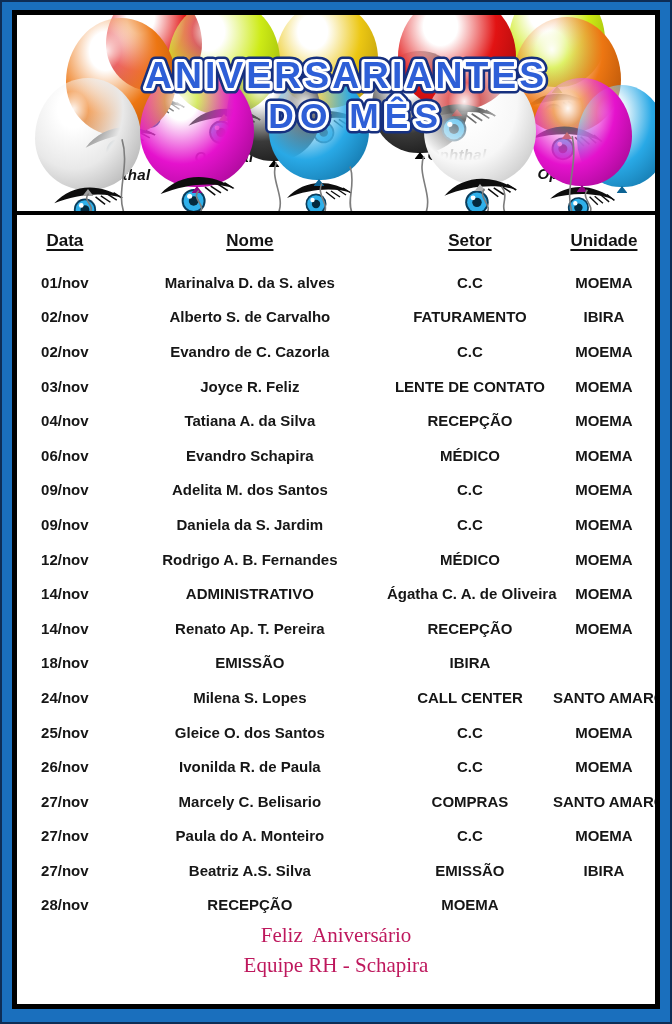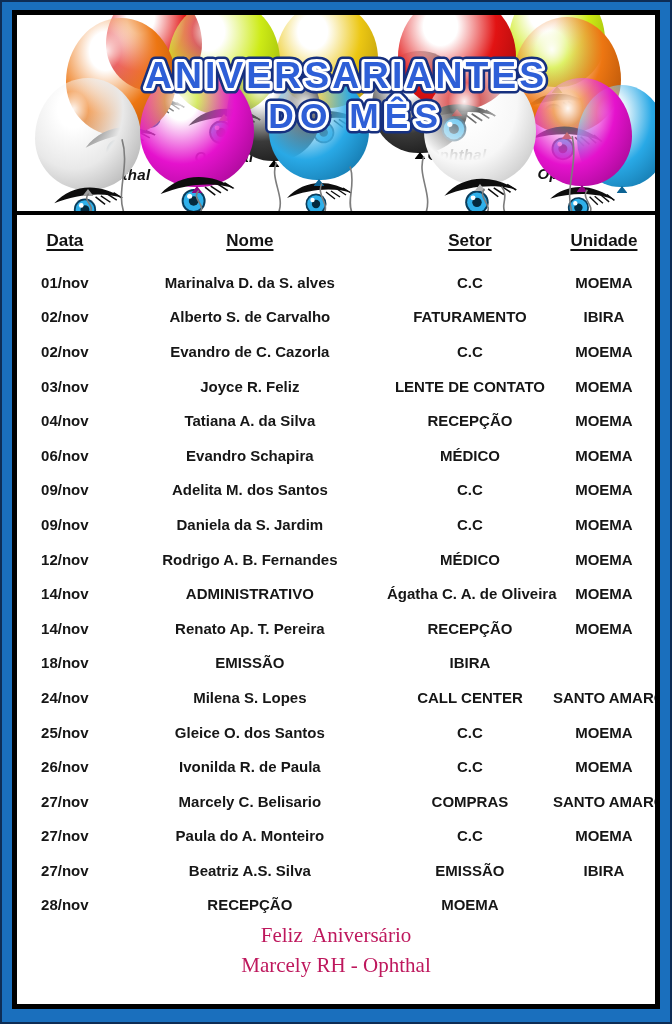--- a/index.html
+++ b/index.html
@@ -351,17 +351,17 @@
           <div class="trow">
             <div class="cell">28/nov</div>
             <div class="cell">RECEPÇÃO</div>
             <div class="cell">MOEMA</div>
           </div>
         </div>
     </div>
 
     <div class="footer-section">
       <div class="footer-line">Feliz  Aniversário</div>
-      <div class="footer-line">Marcely RH - Ophthal</div>
+      <div class="footer-line">Equipe RH - Schapira</div>
     </div>
 
   </div>
 </div>
 
 </body></html>

